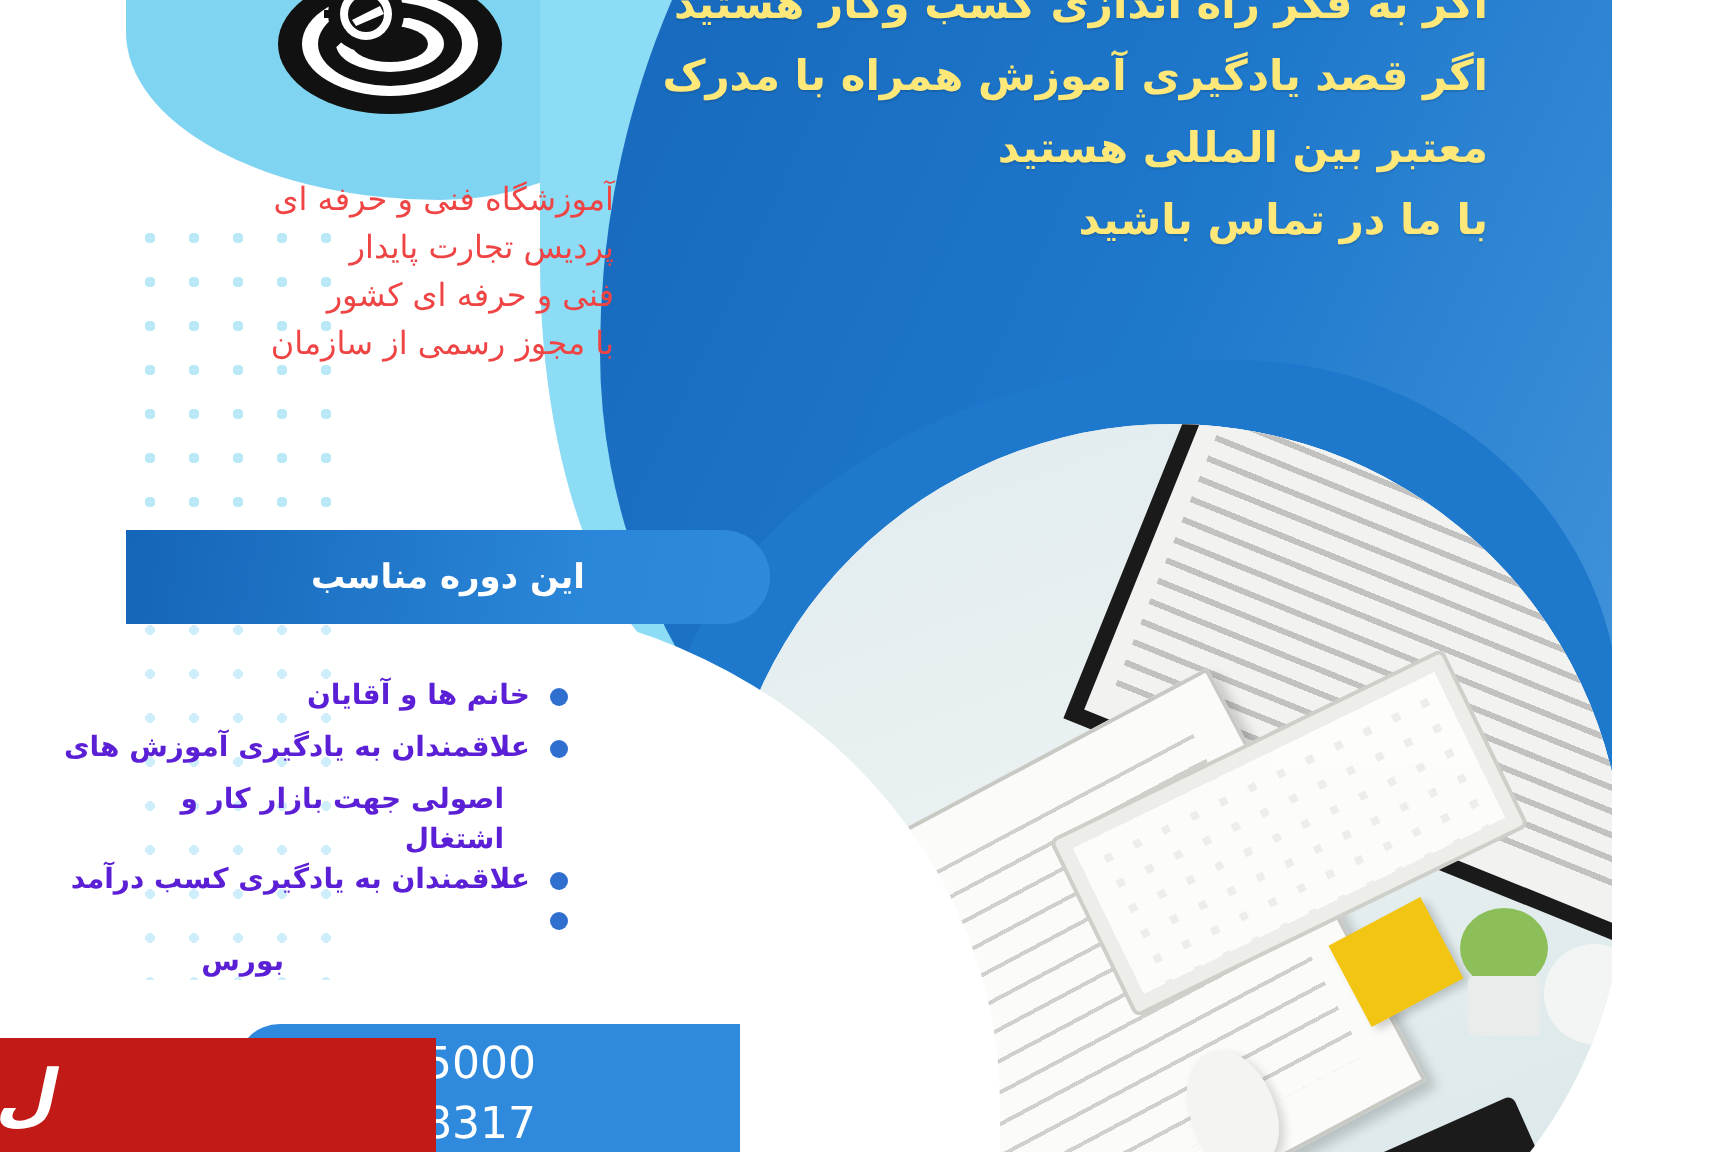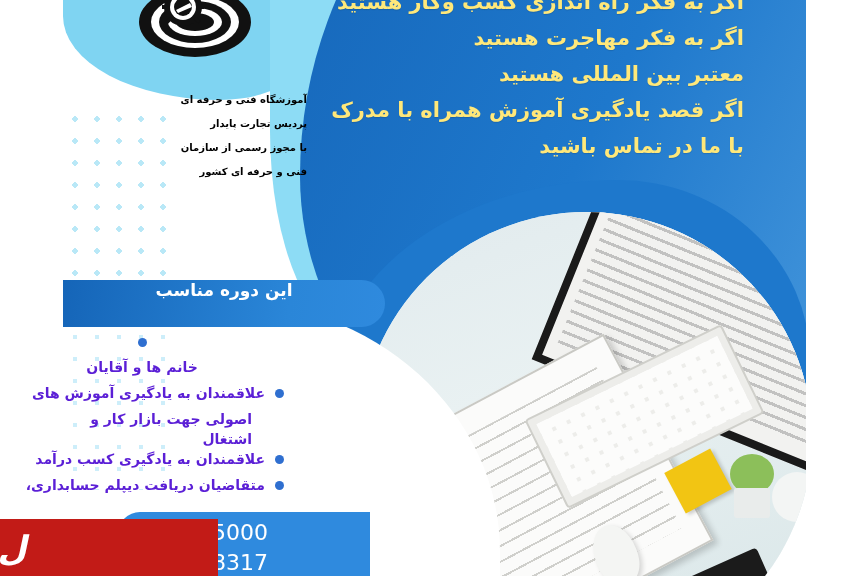--- a/index.html
+++ b/index.html
@@ -255,23 +255,23 @@
   
   .school-text {
     position: absolute;
     left: 92px; top: 88px;
     width: 215px;
     z-index: 6;
     text-align: right;
     direction: rtl;
   }
   .school-text div {
-    color: #000000;
-    font-size: 10px;
-    font-weight: bold;
+    color: #ef4444;
+    font-size: 16px;
+    font-weight: normal;
     line-height: 24px;
     white-space: nowrap;
   }
 
   
   .headline {
     position: absolute;
     right: 62px; top: -16px;
     width: 560px;
     z-index: 7;
@@ -283,25 +283,26 @@
     font-size: 21px;
     font-weight: bold;
     line-height: 36px;
     white-space: nowrap;
     text-shadow: 0 1px 1px rgba(0,0,0,.12);
   }
 
   
   .pill {
     position: absolute;
-    left: 63px; top: 280px;
+    left: 63px; top: 265px;
     width: 322px; height: 47px;
     border-radius: 0 26px 26px 0;
     background: linear-gradient(100deg, #1565b8 0%, #2a86d8 70%, #2f8ade 100%);
     display: flex;
+    align-items: center;
     justify-content: center;
     z-index: 7;
   }
   .pill span {
     color: #ffffff;
     font-size: 17px;
     font-weight: bold;
     direction: rtl;
   }
 
@@ -465,59 +466,58 @@
           <rect x="59" y="31" width="4" height="6" transform="rotate(-45 61 34)"></rect>
         </g>
         <circle cx="47" cy="21" r="9" fill="#111"></circle>
         <path d="M40 24 L54 17 L56 21 L42 27 Z" fill="#fff"></path>
       </svg>
     </div>
 
     <div class="school-text">
       <div>آموزشگاه فنی و حرفه ای</div>
       <div>پردیس تجارت پایدار</div>
+      <div>فنی و حرفه ای کشور</div>
       <div>با مجوز رسمی از سازمان</div>
-      <div>فنی و حرفه ای کشور</div>
     </div>
 
     <div class="headline">
       <div>اگر به فکر راه اندازی کسب وکار هستید</div>
-      <div>اگر به فکر مهاجرت  هستید</div>
+      <div>اگر  قصد  یادگیری آموزش همراه با مدرک</div>
       <div>معتبر بین المللی هستید</div>
-      <div>اگر  قصد  یادگیری آموزش همراه با مدرک</div>
       <div>با ما در تماس باشید</div>
     </div>
 
     <div class="pill">
       <span>این دوره مناسب</span>
     </div>
 
     <div class="bullets">
 
-      <div class="bullet-row" style="padding-right:34px;flex-direction:column;">
+      <div class="bullet-row" style="padding-right:34px;">
         <span class="bullet-dot"></span>
         <span class="bullet-text">خانم ها و آقایان</span>
       </div>
 
 
       <div class="bullet-row" style="padding-right:34px;">
         <span class="bullet-dot"></span>
         <span class="bullet-text">علاقمندان به یادگیری  آموزش های</span>
       </div>
       <div class="bullet-cont" style="padding-right:66px;margin-left:44px;">اصولی جهت بازار کار و اشتغال</div>
 
       <div class="bullet-row" style="padding-right:34px;">
         <span class="bullet-dot"></span>
         <span class="bullet-text">علاقمندان به یادگیری  کسب درآمد</span>
       </div>
 
       <div class="bullet-row" style="padding-right:34px;">
         <span class="bullet-dot"></span>
-        <span class="bullet-text">متقاضیان دریافت دیپلم   حسابداری،</span>
       </div>
+      <div class="bullet-cont" style="padding-right:176px;">بورس</div>
 
     </div>
 
     <div class="phone-box">
       <div class="phone-nums">
         <div>75000</div>
         <div>88317</div>
       </div>
     </div>
 

